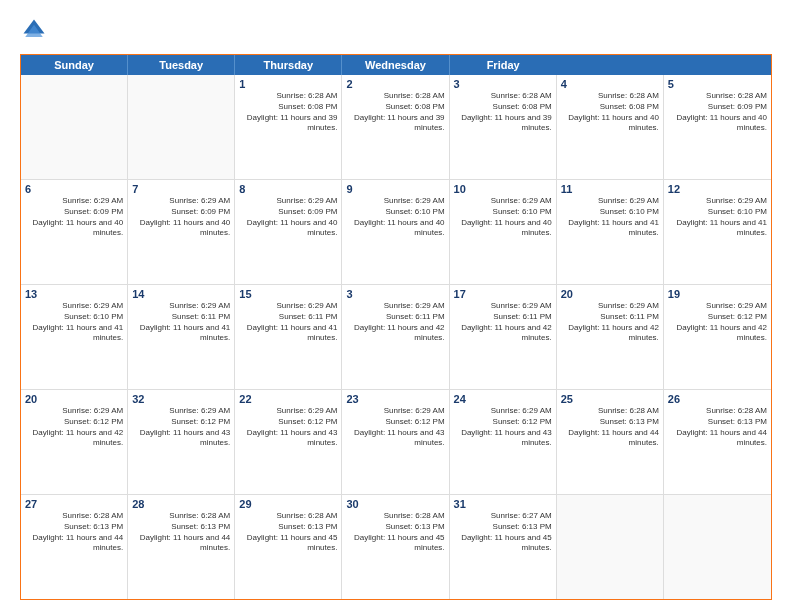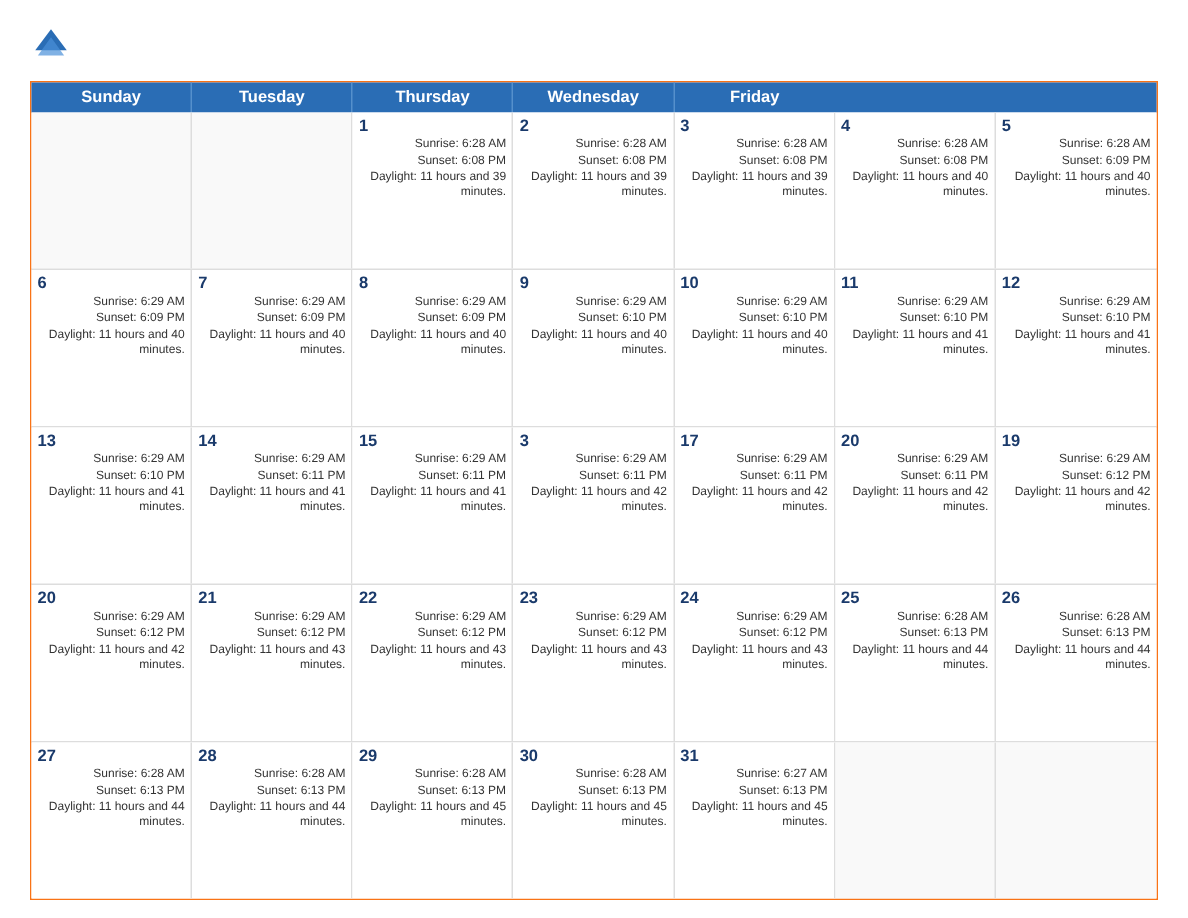--- a/index.html
+++ b/index.html
@@ -264,21 +264,21 @@
           </div>
         </div>
         <div class="cal-row">
           <div class="cal-cell">
             <span class="day-num">20</span>
             <div class="cell-text" style="white-space: pre-line;">Sunrise: 6:29 AM
 Sunset: 6:12 PM
 Daylight: 11 hours and 42 minutes.</div>
           </div>
           <div class="cal-cell">
-            <span class="day-num">21</span>
+            <span class="day-num">32</span>
             <div class="cell-text" style="white-space: pre-line;">Sunrise: 6:29 AM
 Sunset: 6:12 PM
 Daylight: 11 hours and 43 minutes.</div>
           </div>
           <div class="cal-cell">
             <span class="day-num">22</span>
             <div class="cell-text" style="white-space: pre-line;">Sunrise: 6:29 AM
 Sunset: 6:12 PM
 Daylight: 11 hours and 43 minutes.</div>
           </div>

